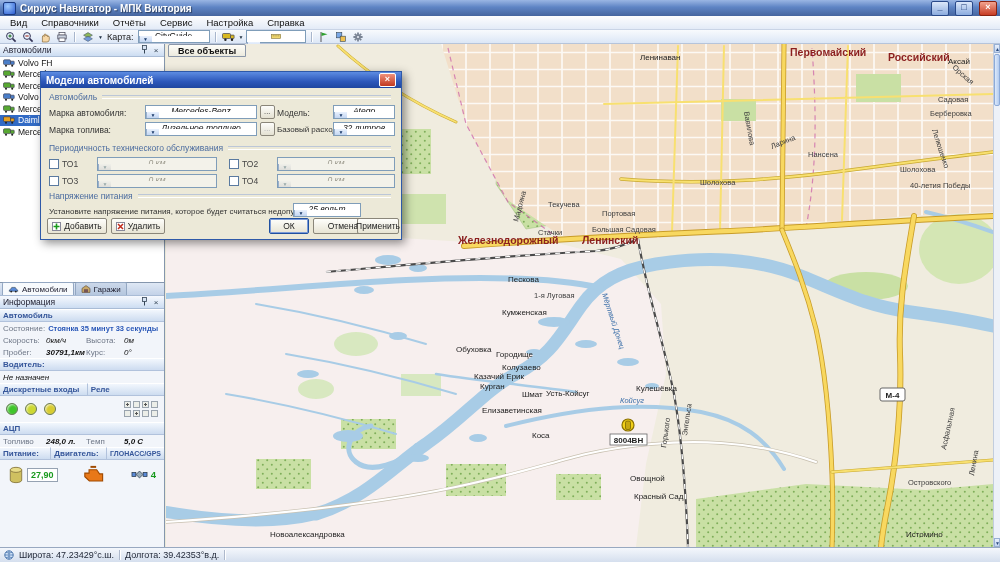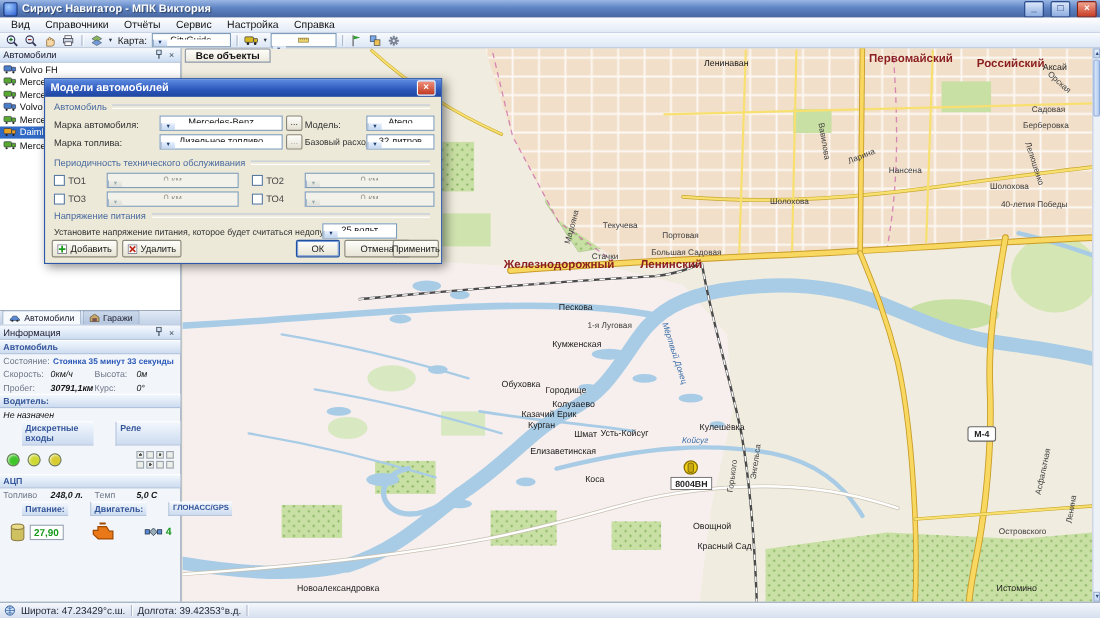--- a/index.html
+++ b/index.html
@@ -1,19 +1,19 @@
 <!DOCTYPE html>
 <html><head>
 <meta charset="utf-8">
 <style>
   html,body{margin:0;padding:0;}
   body{width:1000px;height:562px;position:relative;overflow:hidden;
        font-family:"Liberation Sans",sans-serif;background:#ece9d8;
        -webkit-font-smoothing:antialiased;}
-  .abs{position:absolute;}
+  .abs{position:absolute;font-style:italic;}
 
   
   .titlebar{position:absolute;top:0;left:0;right:0;height:16px;
     background:linear-gradient(180deg,#9ab6e4,#5e84c4 45%,#46659f);
     display:flex;align-items:center;gap:4px;padding:0 3px;box-sizing:border-box;}
   .app-icon{width:11px;height:11px;border-radius:2px;
     background:radial-gradient(circle at 35% 30%,#9ecbff,#2a5ad0);border:1px solid #1a3a80;}
   .titlebar .title{color:#fff;font-weight:bold;font-size:10px;flex:1;
     text-shadow:1px 1px 1px rgba(0,0,0,.45);white-space:nowrap;overflow:hidden;}
   .win-btn{width:16px;height:13px;margin-left:2px;border-radius:2px;border:1px solid #2a4a8a;
@@ -57,21 +57,21 @@
   .info-panel{position:absolute;top:283px;left:0;width:165px;height:264px;background:#f2f5fa;
     border-right:1px solid #8496ad;box-sizing:border-box;z-index:3;}
   .tab-row{height:13px;background:linear-gradient(#dfe8f5,#c3d2e8);display:flex;align-items:flex-end;
     gap:1px;padding:1px 0 0 2px;border-bottom:1px solid #a9bcd6;box-sizing:border-box;}
   .ptab{display:flex;align-items:center;gap:3px;font-size:8px;color:#223;padding:0 5px;height:12px;
     background:linear-gradient(#ccd8ea,#b4c6de);border:1px solid #93a7c2;border-bottom:none;border-radius:2px 2px 0 0;}
   .ptab.active{background:#f7fafd;}
   .info-bar{background:linear-gradient(#f2f7fd,#cddcf0);border-top:1px solid #fff;border-bottom:1px solid #b1c2dc;
     color:#35569a;font-weight:bold;font-size:8px;padding:1px 3px;line-height:9px;}
   .bar-split{display:flex;}
-  .bar-split .info-bar{box-sizing:border-box;margin-left:20px;}
+  .bar-split .info-bar{box-sizing:border-box;}
   .irow{display:flex;align-items:center;gap:3px;padding:1.5px 3px;font-size:8px;}
   .ilab{color:#6e7787;}
   .ival{color:#111;font-style:italic;}
   .ival.b{font-weight:bold;}
   .istate{color:#2a58b8;font-weight:bold;font-size:7.5px;white-space:nowrap;}
   .grid4{display:grid;grid-template-columns:43px 40px 38px 1fr;padding:1.5px 3px;font-size:8px;align-items:center;}
   .ind-row{display:flex;align-items:center;justify-content:space-between;padding:4px 6px;height:18px;}
   .leds{display:flex;gap:7px;}
   .led{width:10px;height:10px;border-radius:50%;border:1px solid #6a7a5a;
     box-shadow:inset 1px 1px 2px rgba(255,255,255,.7);}

